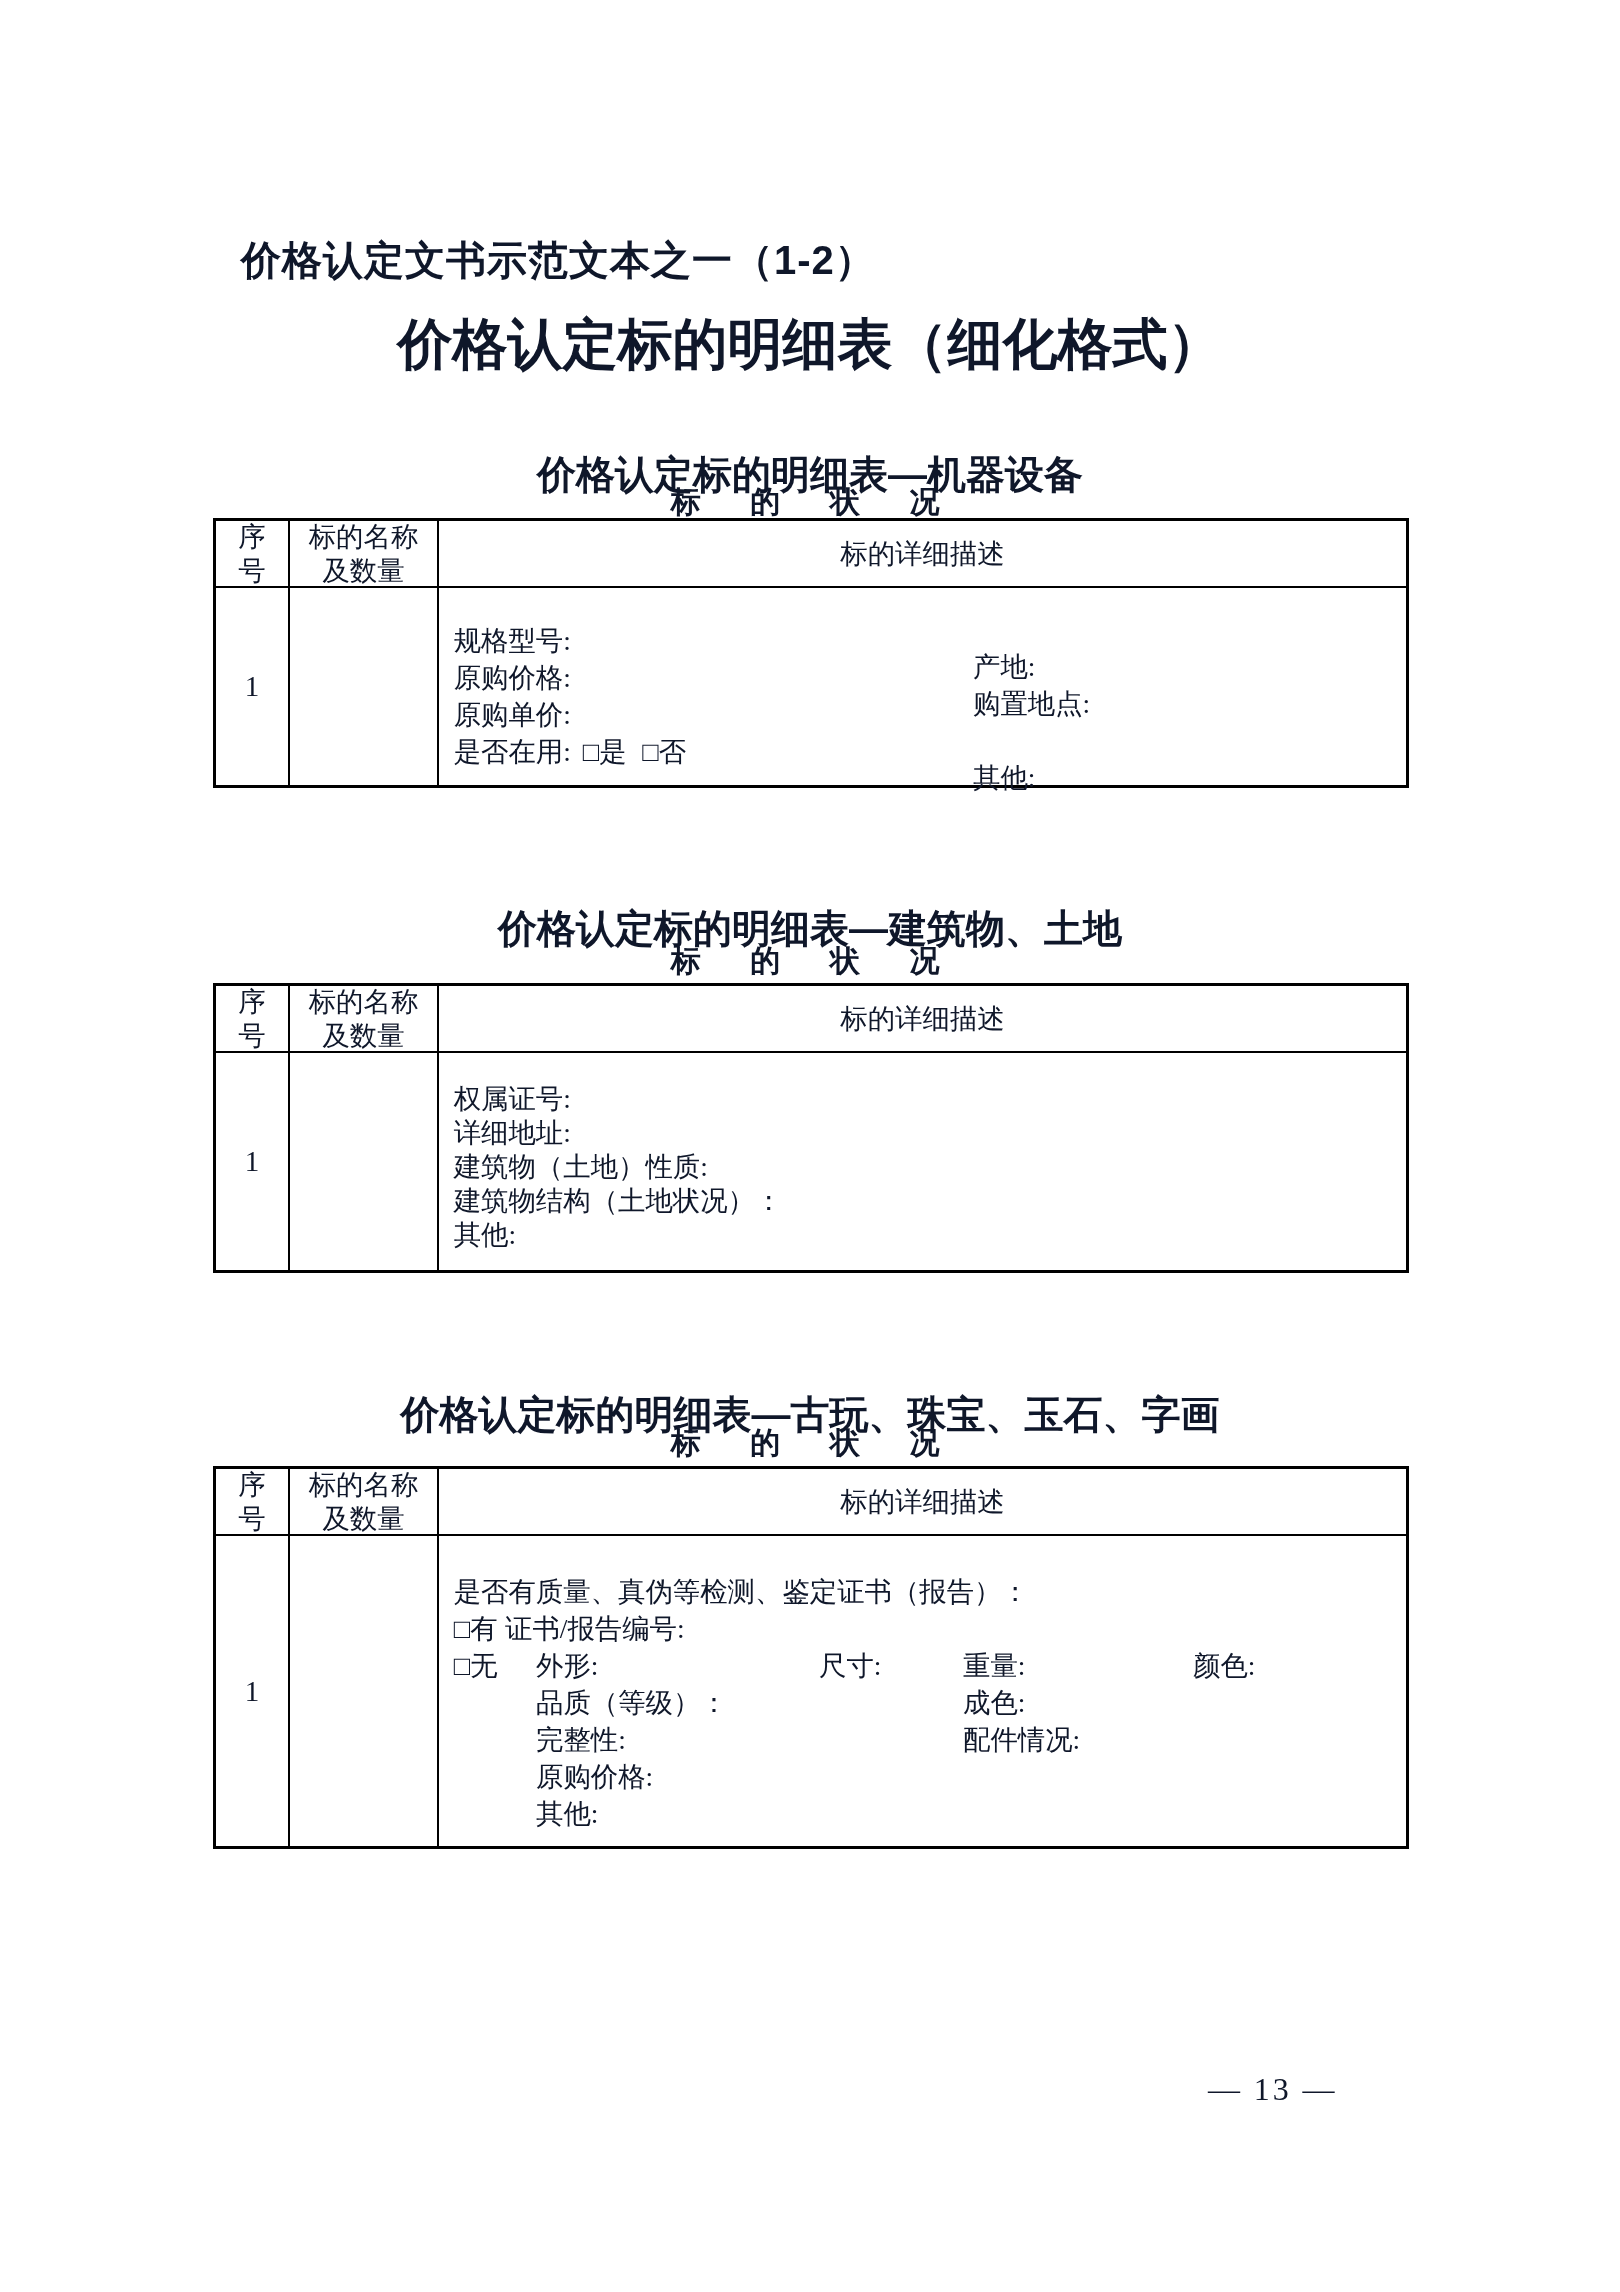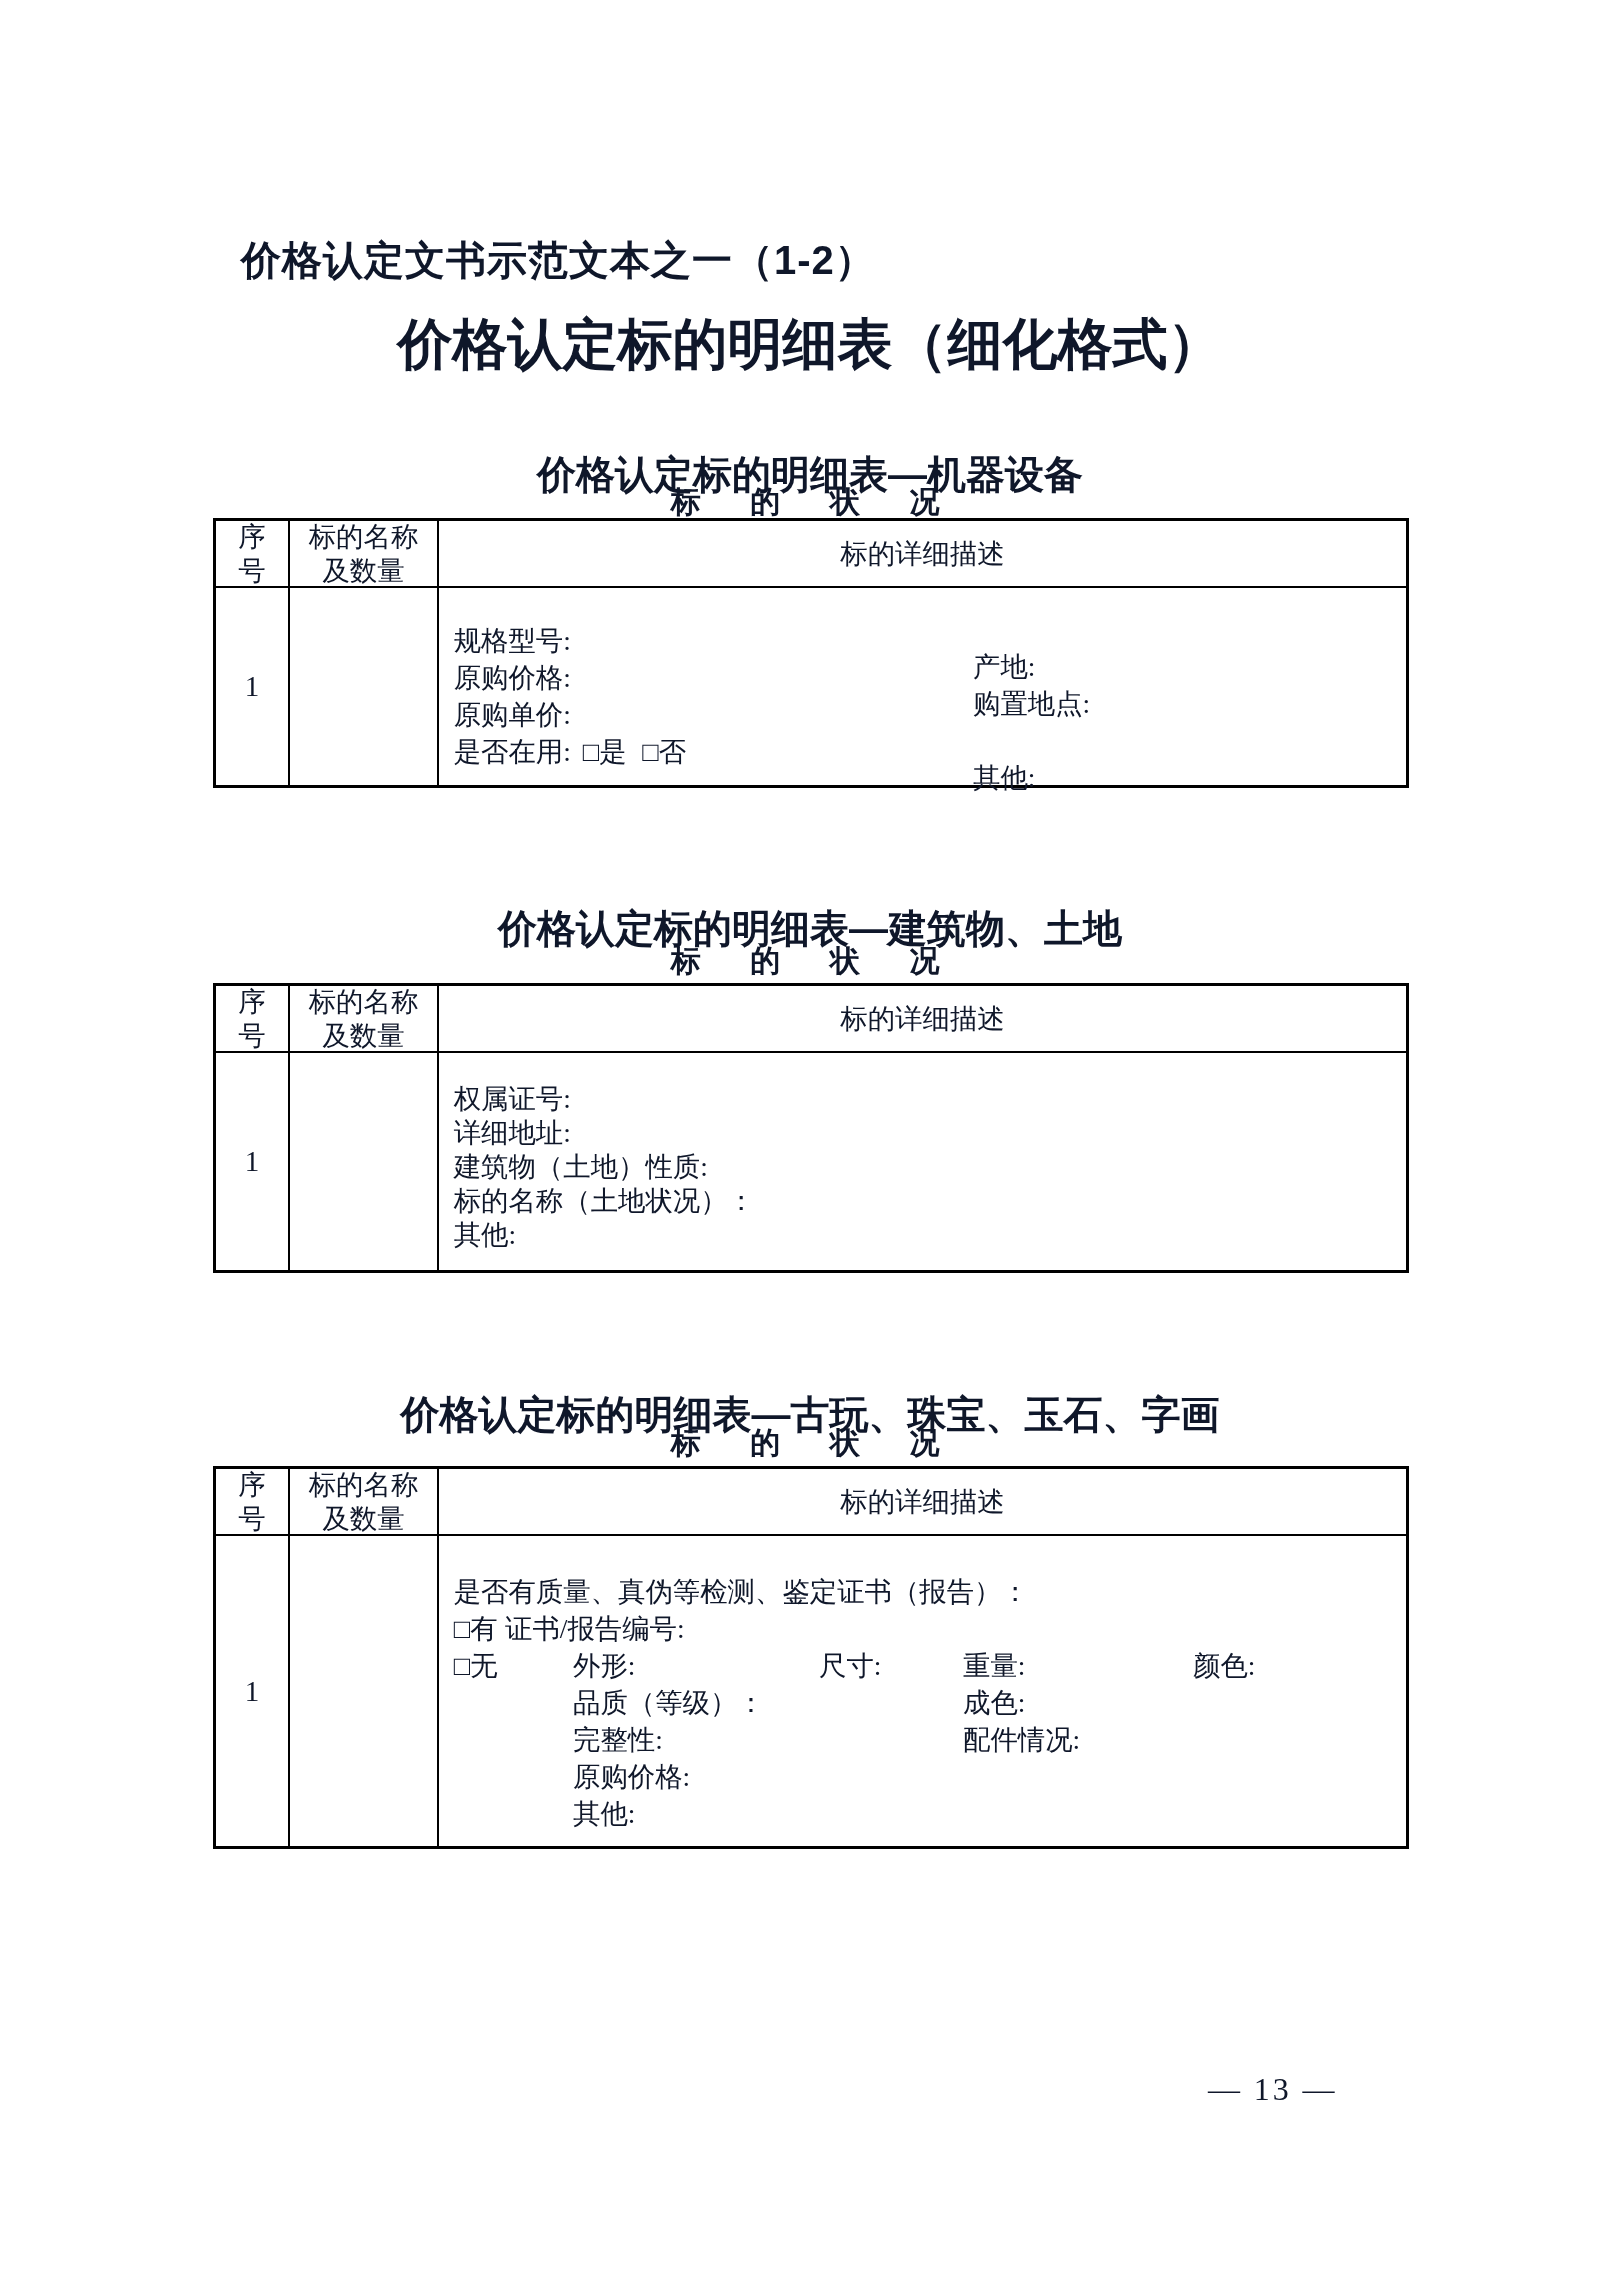--- a/index.html
+++ b/index.html
@@ -51,21 +51,21 @@
   .seq-cell { display: flex; align-items: center; justify-content: center; font-size: 29px; }
   .detail { position: relative; font-size: 27.4px; border-radius: 19px; }
   .t1 .detail { padding-top: 35px; }
   .t2 .detail { padding-top: 28px; }
   .t3 .detail { padding-top: 38px; }
   .dline { position: relative; height: 37px; }
   .t2 .dline { height: 34px; }
   .dl { position: absolute; white-space: nowrap; top: 0; }
   .p15  { left: 14.7px; }
   .p67  { left: 66px; }
-  .p99  { left: 97px; margin-left: 37px; }
+  .p99  { left: 97px; }
   .p388 { left: 380px; }
   .p535 { left: 524px; }
   .p769 { left: 754px; }
   .p545 { left: 534px; margin-top: 26px; }
   .cb { display: inline-block; }
   .cb-gap1 { margin-left: 11.8px; }
   .cb-gap2 { margin-left: 15.7px; }
   .page-number {
     position: absolute; left: 1208px; top: 2071px;
     font-size: 32px; letter-spacing: 2.9px; white-space: nowrap;
@@ -143,21 +143,21 @@
         <div class="dline">
           <span class="dl p15">权属证号:</span>
         </div>
         <div class="dline">
           <span class="dl p15">详细地址:</span>
         </div>
         <div class="dline">
           <span class="dl p15">建筑物（土地）性质:</span>
         </div>
         <div class="dline">
-          <span class="dl p15">标的名称（土地状况）：</span>
+          <span class="dl p15">建筑物结构（土地状况）：</span>
         </div>
         <div class="dline">
           <span class="dl p15">其他:</span>
         </div>
       </div>
     </div>
   </div>
 
   <div class="section-title hd" style="top:1360px">价格认定标的明细表—古玩、珠宝、玉石、字画</div>
   <div class="status-heading hd" style="top:1423px">标　的　状　况</div>

